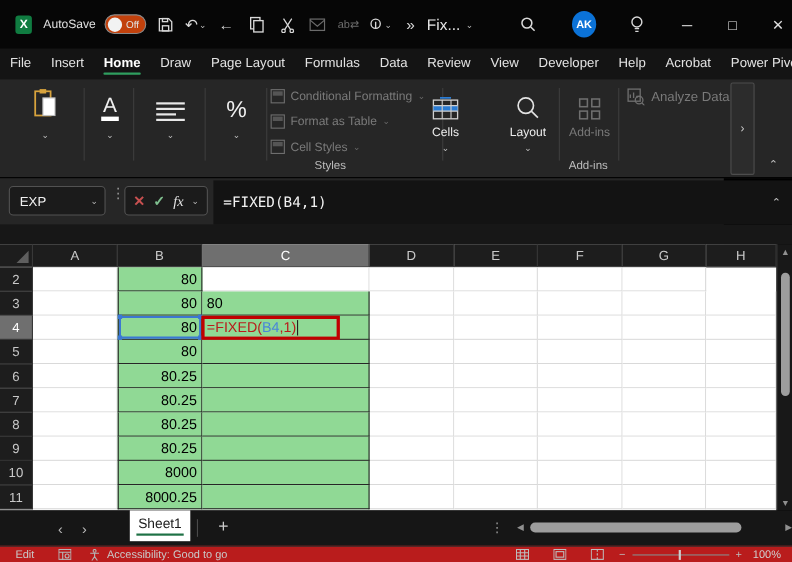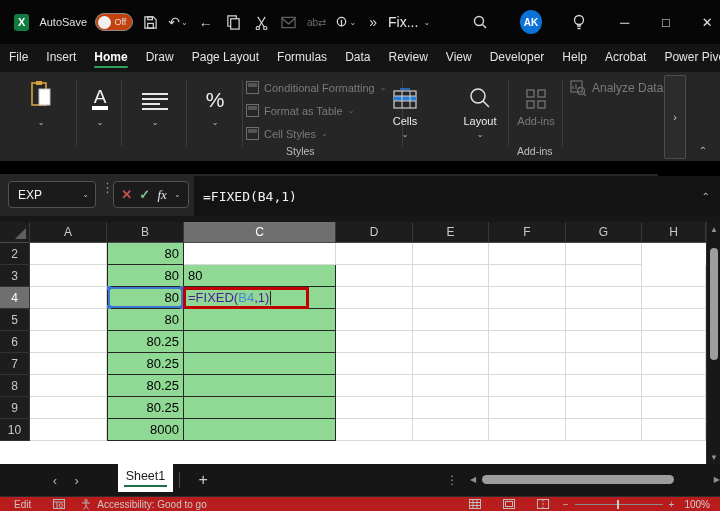--- a/index.html
+++ b/index.html
@@ -41,21 +41,21 @@
   .grp-label { position:absolute; font-size:10.5px; color:#bdbdbd; }
   .icon-box12 { width:13px; height:13px; border:1px solid #6e6e6e; position:relative; flex:0 0 auto; }
   .icon-box12::after { content:""; position:absolute; left:1px; top:1px; right:1px; height:4px; background:#555; }
   .font-A { font-size:19px; color:#f0f0f0; line-height:1; border-bottom:4px solid #fff; padding:0 2px; }
   .align-lines { display:flex; flex-direction:column; gap:3px; }
   .align-lines i { display:block; height:2px; background:#e8e8e8; }
   .pct { font-size:21px; color:#f0f0f0; line-height:1; }
   .ribbon-next { position:absolute; left:664px; top:3px; width:22px; height:84px; border:1px solid #4d4d4d; background:#2c2c2c; color:#ccc; display:flex; align-items:center; justify-content:center; font-size:11px; border-radius:2px; }
   .ribbon-collapse { position:absolute; left:693px; top:70px; width:20px; height:16px; color:#c0c0c0; font-size:10px; display:flex; align-items:center; justify-content:center; }
   
-  .fbar { position:absolute; top:174px; left:0; width:658px; height:60px; background:#262626; }
+  .fbar { position:absolute; top:162px; left:0; width:658px; height:60px; background:#262626; }
   .fbar .strip { position:absolute; left:0; top:42px; width:720px; height:18px; background:#171717; }
   .namebox { position:absolute; left:8px; top:7px; width:88px; height:27px; background:#1b1b1b; border:1px solid #525252; border-radius:4px; display:flex; align-items:center; color:#f0f0f0; font-size:12px; padding:0 6px 0 9px; }
   .namebox .nb-chev { margin-left:auto; font-size:8px; color:#bbb; }
   .fdots { position:absolute; left:101px; top:10px; color:#9a9a9a; font-size:13px; letter-spacing:0; line-height:7px; }
   .fbtns { position:absolute; left:113px; top:7px; width:76px; height:27px; background:#1b1b1b; border:1px solid #525252; border-radius:4px; display:flex; align-items:center; justify-content:space-evenly; }
   .fx-cancel { color:#c75050; font-size:13px; font-weight:bold; }
   .fx-enter { color:#7fbf8f; font-size:13px; font-weight:bold; }
   .fx-fn { color:#e6e6e6; font-size:13px; font-style:italic; font-family:"Liberation Serif",serif; }
   .fbtns .sm { font-size:8px; color:#bbb; }
   .finput { position:absolute; left:194px; top:2px; width:526px; height:40px; background:#131313; display:flex; align-items:center; }
@@ -72,21 +72,21 @@
   .rh { background:#1d1d1d; color:#c9c9c9; font-size:12px; display:flex; align-items:center; justify-content:center; border-right:1px solid #383838; border-bottom:1px solid #333; }
   .rh.sel { background:#6f6f6f; color:#fff; }
   .cw { background:#fff; border-right:1px solid #d9d9d9; border-bottom:1px solid #d9d9d9; }
   .cg { background:var(--fill); border-right:1px solid #262626; border-bottom:1px solid #262626; font-size:13px; color:#000; display:flex; align-items:center; padding:0 4px; position:relative; }
   .cg.bcol { border-left:1px solid #262626; justify-content:flex-end; }
   .cg.ccol { justify-content:flex-start; }
   .refbox { position:absolute; inset:0; box-shadow:inset 0 0 0 2px var(--selblue); pointer-events:none; }
   .handle { position:absolute; width:4px; height:4px; background:var(--selblue); }
   .h-tl{ left:-1px; top:-1px; } .h-tr{ right:-1px; top:-1px; } .h-bl{ left:-1px; bottom:-1px; } .h-br{ right:-1px; bottom:-1px; }
   .red-annot { position:absolute; left:-1px; top:0px; width:126px; height:22px; border:3px solid var(--annred); pointer-events:none; }
-  .f-pre,.f-post { color:#4c1d95; } .f-ref { color:var(--refblue); }
+  .f-pre,.f-post { color:#b91c1c; } .f-ref { color:var(--refblue); }
   .cell-cursor { width:1px; height:14px; background:#222; margin-left:1px; }
   
   .vscroll { position:absolute; top:222px; left:706px; width:14px; height:242px; background:#181818; border-left:1px solid #2b2b2b; }
   .vs-arrow { position:absolute; left:0; width:14px; height:14px; color:#909090; font-size:8px; display:flex; align-items:center; justify-content:center; }
   .vs-thumb { position:absolute; left:3px; top:26px; width:8px; height:112px; background:#9d9d9d; border-radius:4px; }
   
   .sheetbar { position:absolute; top:464px; left:0; width:720px; height:32px; background:#161616; display:flex; align-items:center; }
   .sb-nav { color:#b8b8b8; font-size:13px; width:22px; text-align:center; }
   .sheet-tab { margin-left:30px; width:56px; height:28px; align-self:flex-start; background:#fff; display:flex; align-items:center; justify-content:center; }
   .sheet-tab span { font-size:12.5px; color:#1c1c1c; border-bottom:2px solid #1e7145; padding:0 2px 2px 2px; }
@@ -441,20 +441,31 @@
           <div class="rh">10</div>
           <div class="cw"></div>
           <div class="cg bcol">8000</div>
           <div class="cg ccol"></div>
           <div class="cw"></div>
           <div class="cw"></div>
           <div class="cw"></div>
           <div class="cw"></div>
           <div class="cw"></div>
         </div>
+        <div class="grow" style="grid-template-columns: 30px 77px 77px 152px 77px 76px 77px 76px 64px;">
+          <div class="rh">11</div>
+          <div class="cw"></div>
+          <div class="cg bcol">8000.25</div>
+          <div class="cg ccol"></div>
+          <div class="cw"></div>
+          <div class="cw"></div>
+          <div class="cw"></div>
+          <div class="cw"></div>
+          <div class="cw"></div>
+        </div>
       </div>
   </div>
 
   <div class="vscroll">
     <div class="vs-arrow" style="top:0;">▲</div>
     <div class="vs-thumb"></div>
     <div class="vs-arrow" style="bottom:0;">▼</div>
   </div>
 
   <div class="sheetbar">

